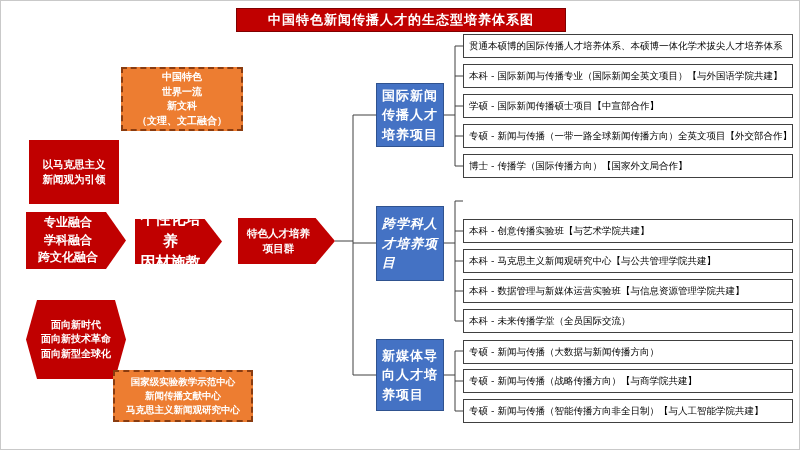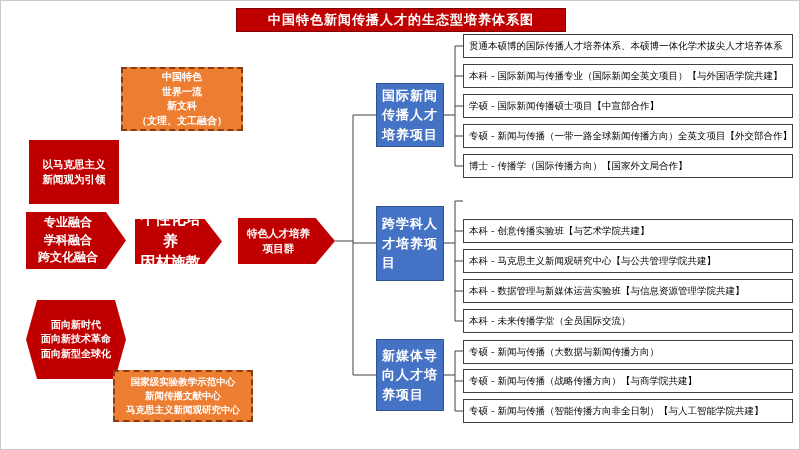--- a/index.html
+++ b/index.html
@@ -95,21 +95,21 @@
 
   <div class="shape red hex" style="left:25px;top:299px;width:100px;height:79px;font-size:10px;">面向新时代
 面向新技术革命
 面向新型全球化</div>
 
   <div class="shape orange-box" style="left:112px;top:369px;width:140px;height:52px;font-size:9.5px;">国家级实验教学示范中心
 新闻传播文献中心
 马克思主义新闻观研究中心</div>
 
   <div class="cat" style="left:375px;top:82px;width:68px;height:64px;">国际新闻传播人才培养项目</div>
-  <div class="cat" style="left:375px;top:205px;width:68px;height:75px;">跨学科人才培养项目</div>
+  <div class="cat" style="left:375px;top:205px;width:68px;height:75px;font-style:italic;">跨学科人才培养项目</div>
   <div class="cat" style="left:375px;top:338px;width:68px;height:72px;">新媒体导向人才培养项目</div>
 
   <div class="prog" style="top:33px;">贯通本硕博的国际传播人才培养体系、本硕博一体化学术拔尖人才培养体系</div>
   <div class="prog" style="top:63px;">本科 - 国际新闻与传播专业（国际新闻全英文项目）【与外国语学院共建】</div>
   <div class="prog" style="top:93px;">学硕 - 国际新闻传播硕士项目【中宣部合作】</div>
   <div class="prog" style="top:123px;">专硕 - 新闻与传播（一带一路全球新闻传播方向）全英文项目【外交部合作】</div>
   <div class="prog" style="top:153px;">博士 - 传播学（国际传播方向）【国家外文局合作】</div>
   <div class="prog" style="top:218px;">本科 - 创意传播实验班【与艺术学院共建】</div>
   <div class="prog" style="top:248px;">本科 - 马克思主义新闻观研究中心【与公共管理学院共建】</div>
   <div class="prog" style="top:278px;">本科 - 数据管理与新媒体运营实验班【与信息资源管理学院共建】</div>

